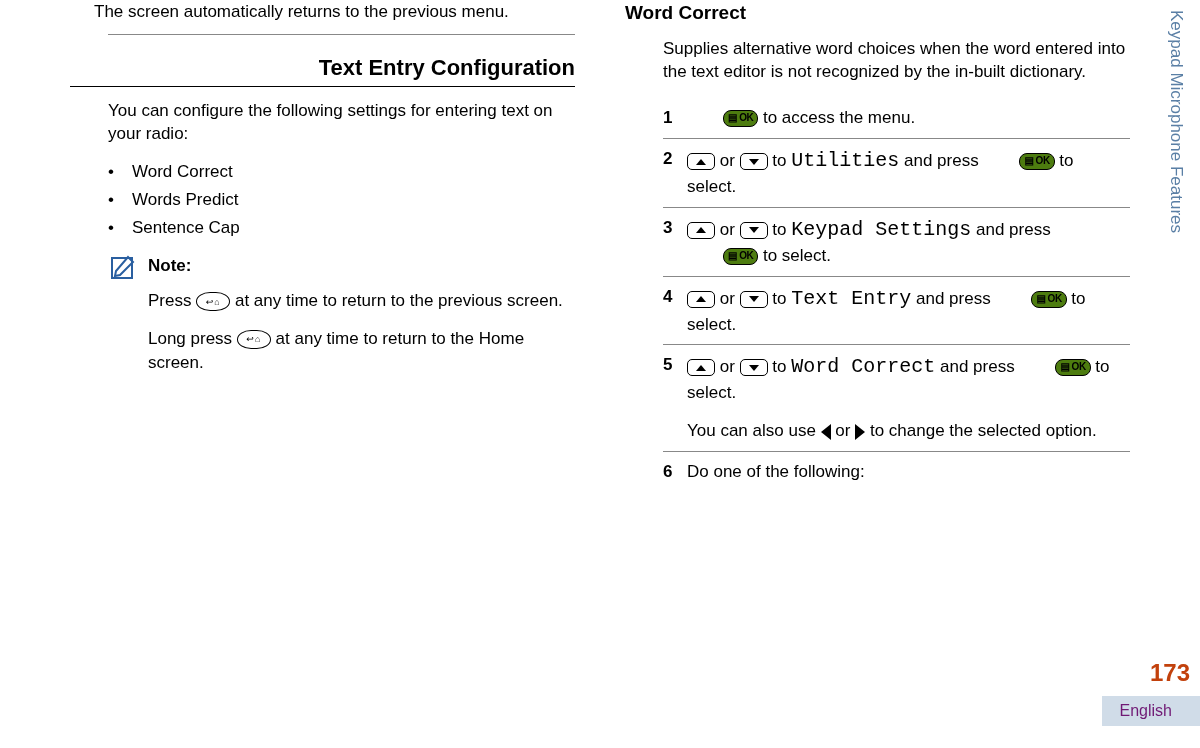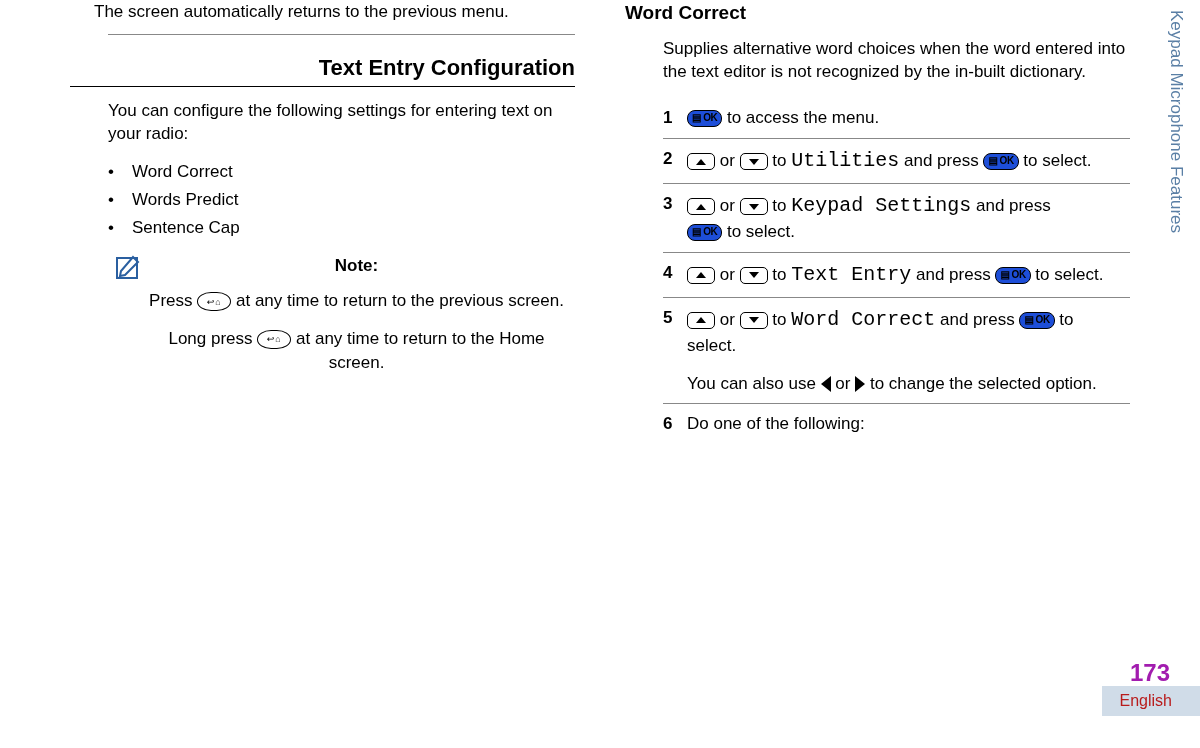--- a/index.html
+++ b/index.html
@@ -36,46 +36,47 @@
     text-align: right;
   }
   h3.subsection {
     font-size: 19px;
     font-weight: bold;
     margin-bottom: 10px;
   }
   ul.bullets { list-style: none; margin-left: 38px; margin-bottom: 14px; }
   ul.bullets li { padding-left: 24px; position: relative; margin-bottom: 4px; }
   ul.bullets li::before { content: "•"; position: absolute; left: 0; }
-  .note-block { display: flex; margin-left: 38px; margin-top: 0; text-align: center; }
+  .note-block { display: flex; margin-left: 38px; margin-top: 0; }
   .note-icon-cell { width: 40px; flex-shrink: 0; }
   .note-body { flex: 1; padding-right: 10px; }
   .note-label { font-weight: bold; margin-bottom: 12px; }
   .hr { border: none; border-top: 1px solid #888; margin: 8px 0 10px 0; margin-left: 38px; }
   .step { display: flex; margin-left: 0; padding: 8px 0 8px 38px; }
   .step-num { font-weight: bold; width: 24px; flex-shrink: 0; }
   .step-body { flex: 1; padding-right: 6px; }
   .step-sep { border-top: 1px solid #888; margin-left: 38px; }
   .mono { font-family: "Courier New", monospace; font-size: 20px; }
   
   .key {
     display: inline-block;
     border: 1.5px solid #000;
     border-radius: 8px;
     padding: 0 4px;
     font-size: 10px;
     line-height: 14px;
     height: 17px;
     vertical-align: middle;
-    background: #1d4ed8;
+    background: #4d7c0f;
     font-weight: bold;
     min-width: 28px;
     text-align: center;
     font-family: Arial, sans-serif;
     letter-spacing: -0.5px;
+    margin-left: 36px;
   }
   .key-oval {
     display: inline-block;
     border: 1.5px solid #000;
     border-radius: 50%/60%;
     width: 34px;
     height: 19px;
     vertical-align: middle;
     position: relative;
   }
@@ -133,34 +134,34 @@
   .side-tab {
     position: absolute;
     right: 12px;
     top: 10px;
     writing-mode: vertical-rl;
     font-size: 17px;
     color: #5a7fa5;
   }
   .page-num {
     position: absolute;
-    right: 30px;
+    right: 10px;
     bottom: 58px;
     font-size: 24px;
     font-weight: bold;
-    color: #a21caf;
+    color: #c2410c;
   }
   .lang-tab {
     position: absolute;
     right: 0;
-    bottom: 32px;
+    bottom: 22px;
     background: #d0dce8;
     padding: 4px 28px 4px 18px;
     font-size: 16px;
-    color: #b91c1c;
+    color: #701a75;
   }
 </style>
 </head>
 <body>
 
 <div class="page">
 
   <div class="col">
     <p class="indent top-para">The screen automatically returns to the previous menu.</p>
     <hr class="hr">

